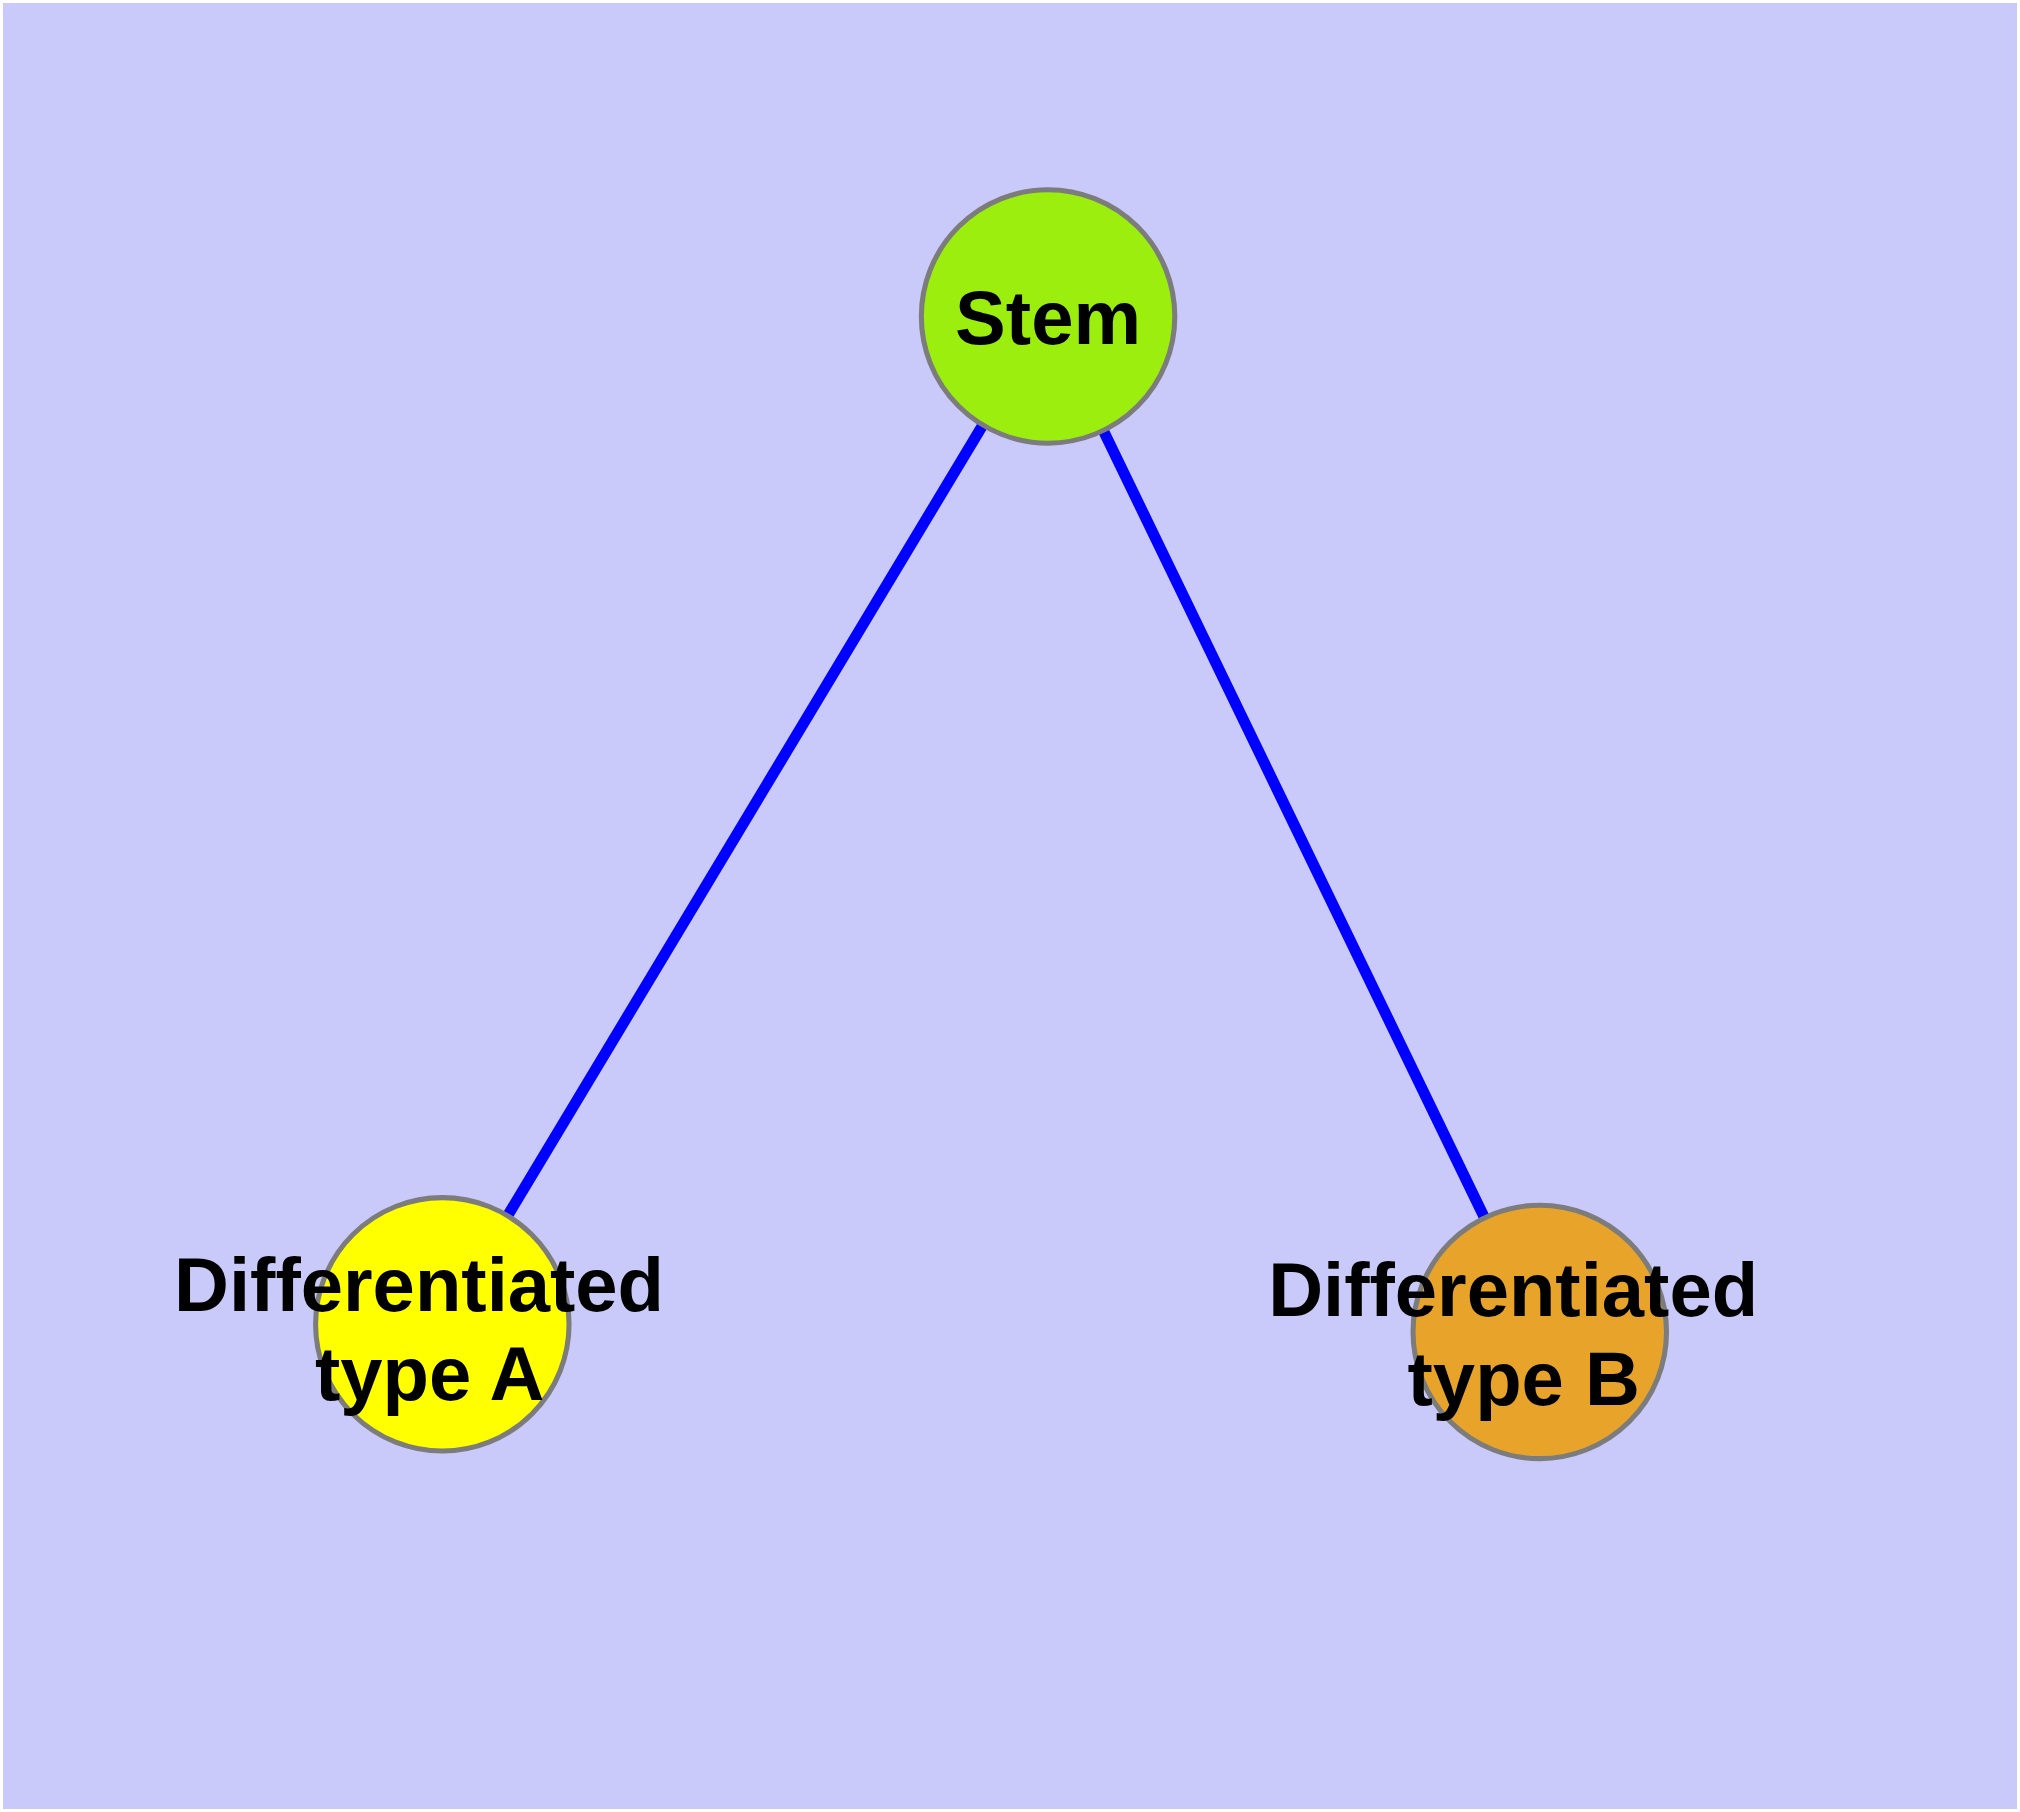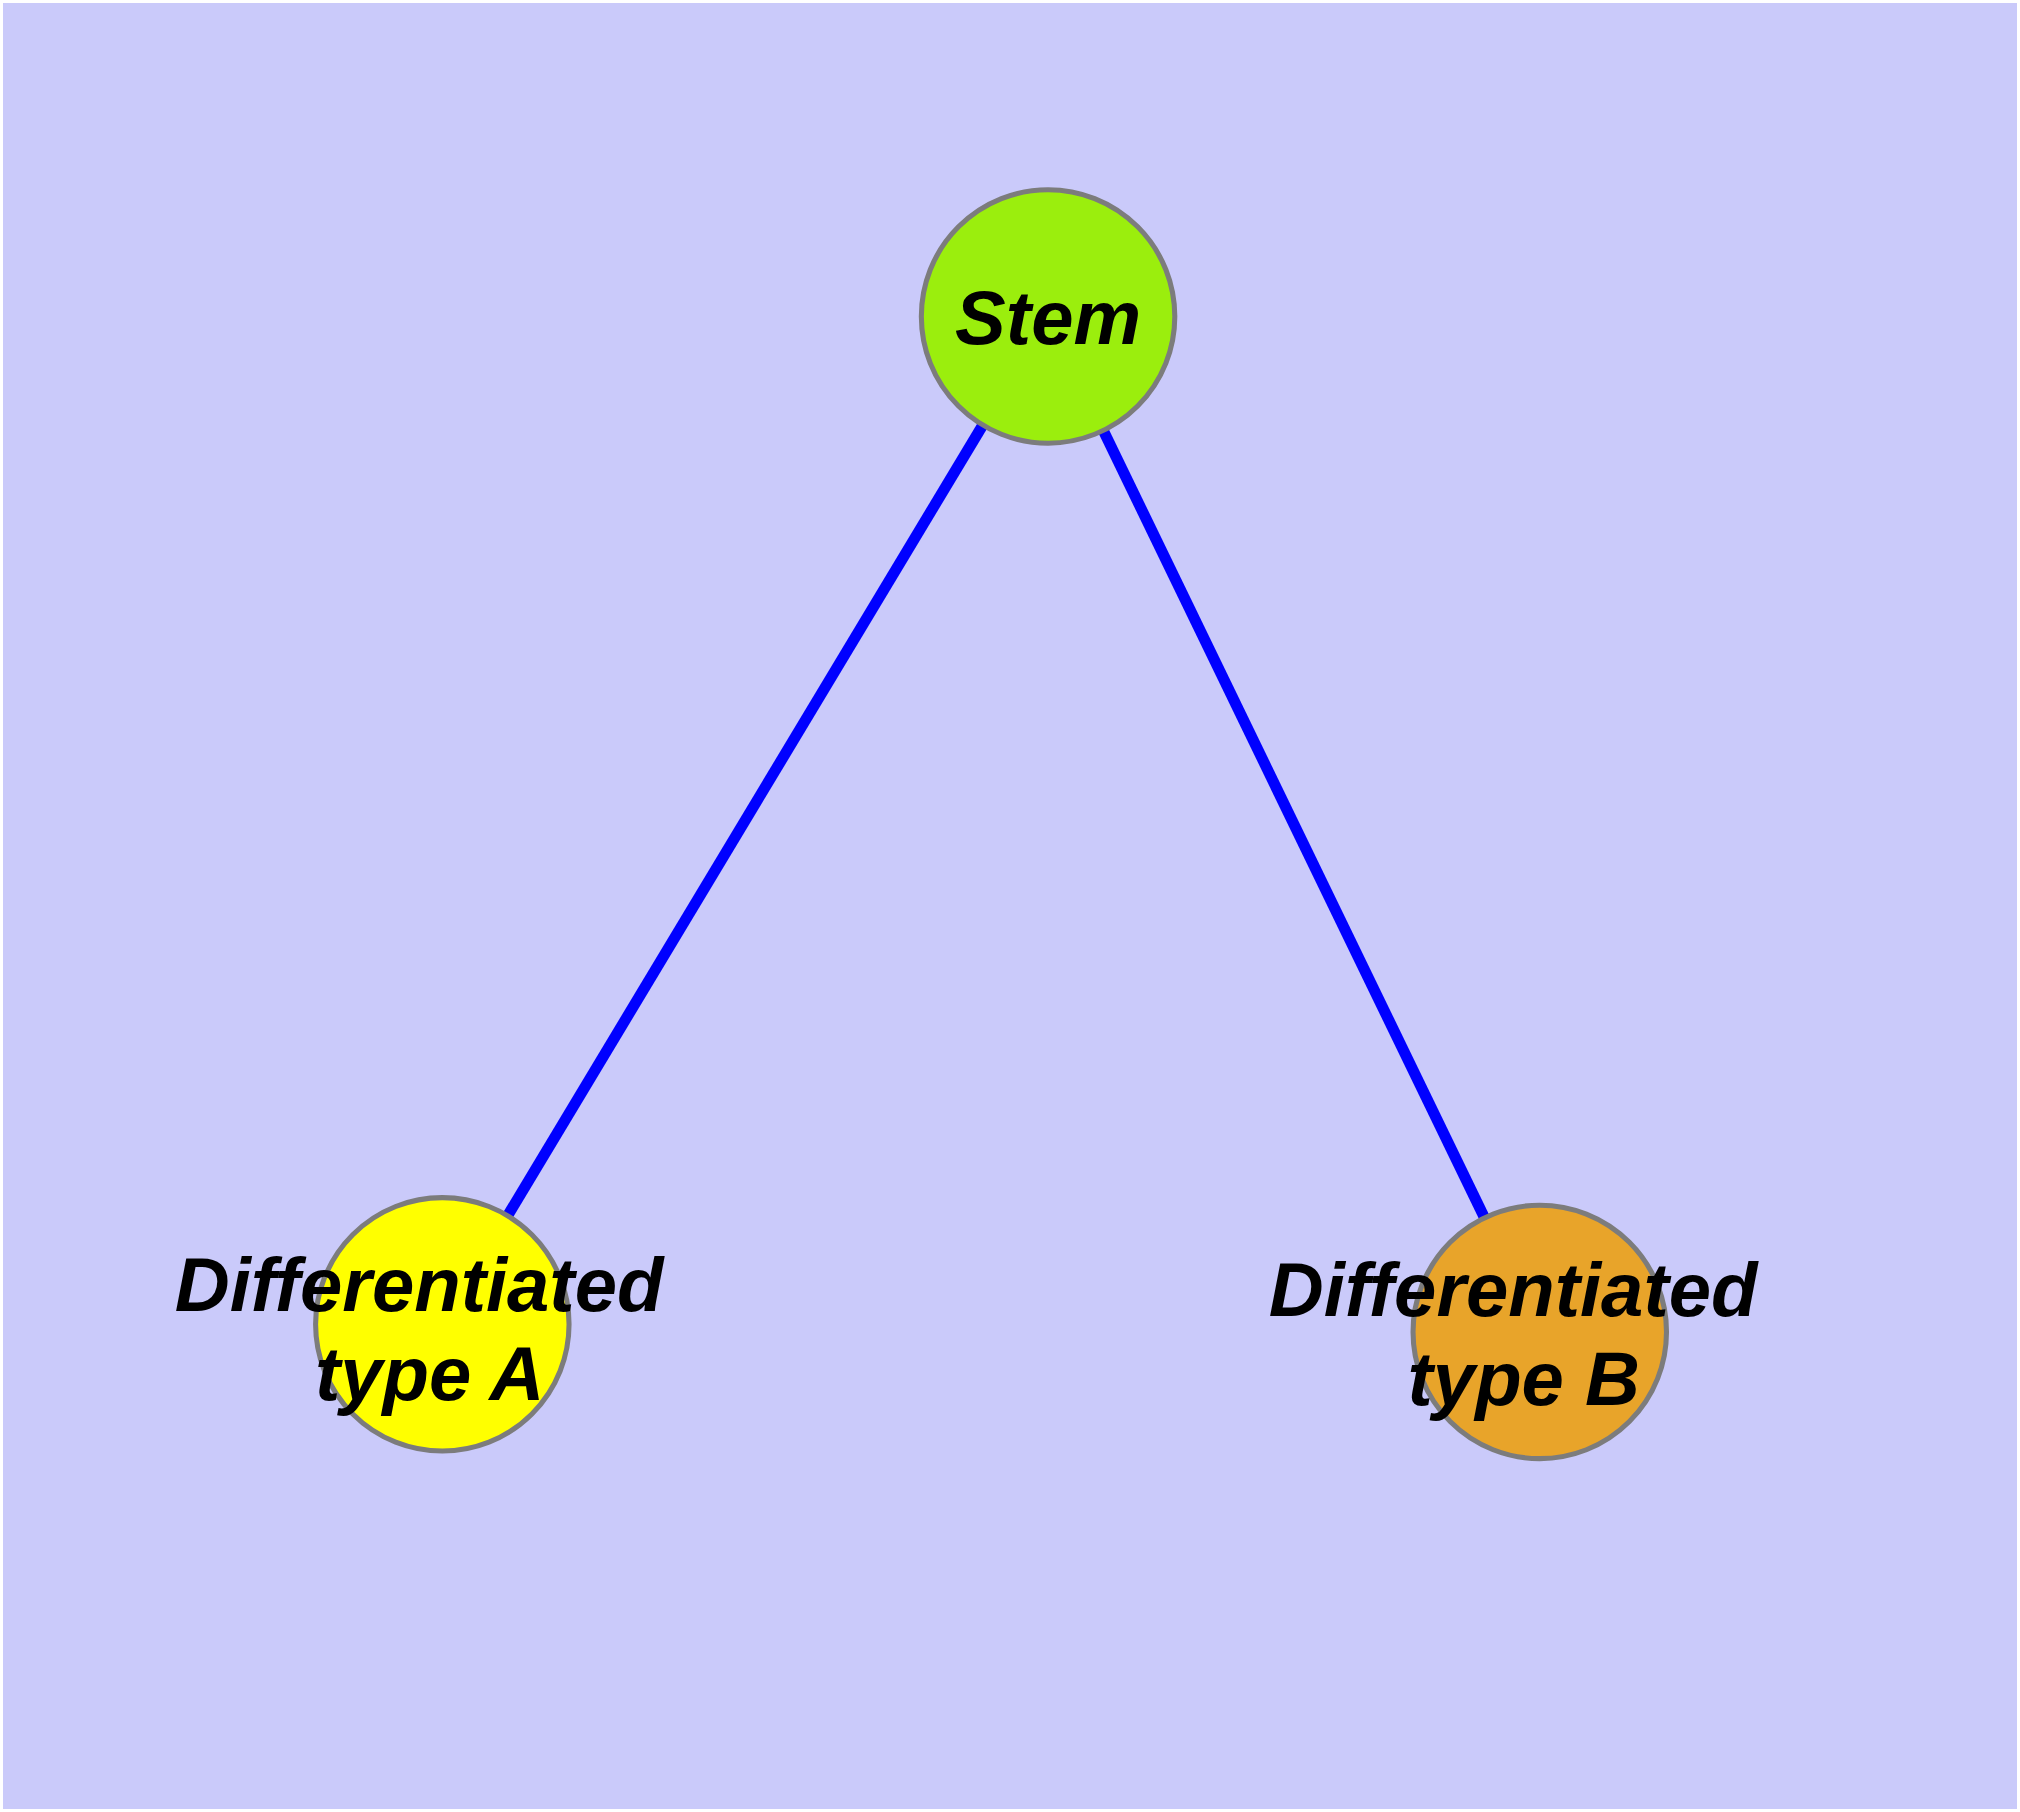--- a/index.html
+++ b/index.html
@@ -1,16 +1,16 @@
 <!DOCTYPE html>
 <html style="font-size:13.6px"><head>
 <meta charset="utf-8">
 <style>
   html, body { margin: 0; padding: 0; background: #ffffff; }
-  .frame { padding: 2.5px 3.4px 1.7px 2.5px; background: #ffffff; font-style: italic; }
+  .frame { padding: 2.5px 3.4px 1.7px 2.5px; background: #ffffff; }
   svg.diagram { display: block; width: 100%; height: auto; }
   svg.diagram text {
     font-family: "Liberation Sans", sans-serif;
     font-weight: bold;
     font-size: 90px;
     text-anchor: middle;
   }
   svg.diagram line { stroke-width: 13; }
   svg.diagram circle { stroke-width: 6; }
 </style>

